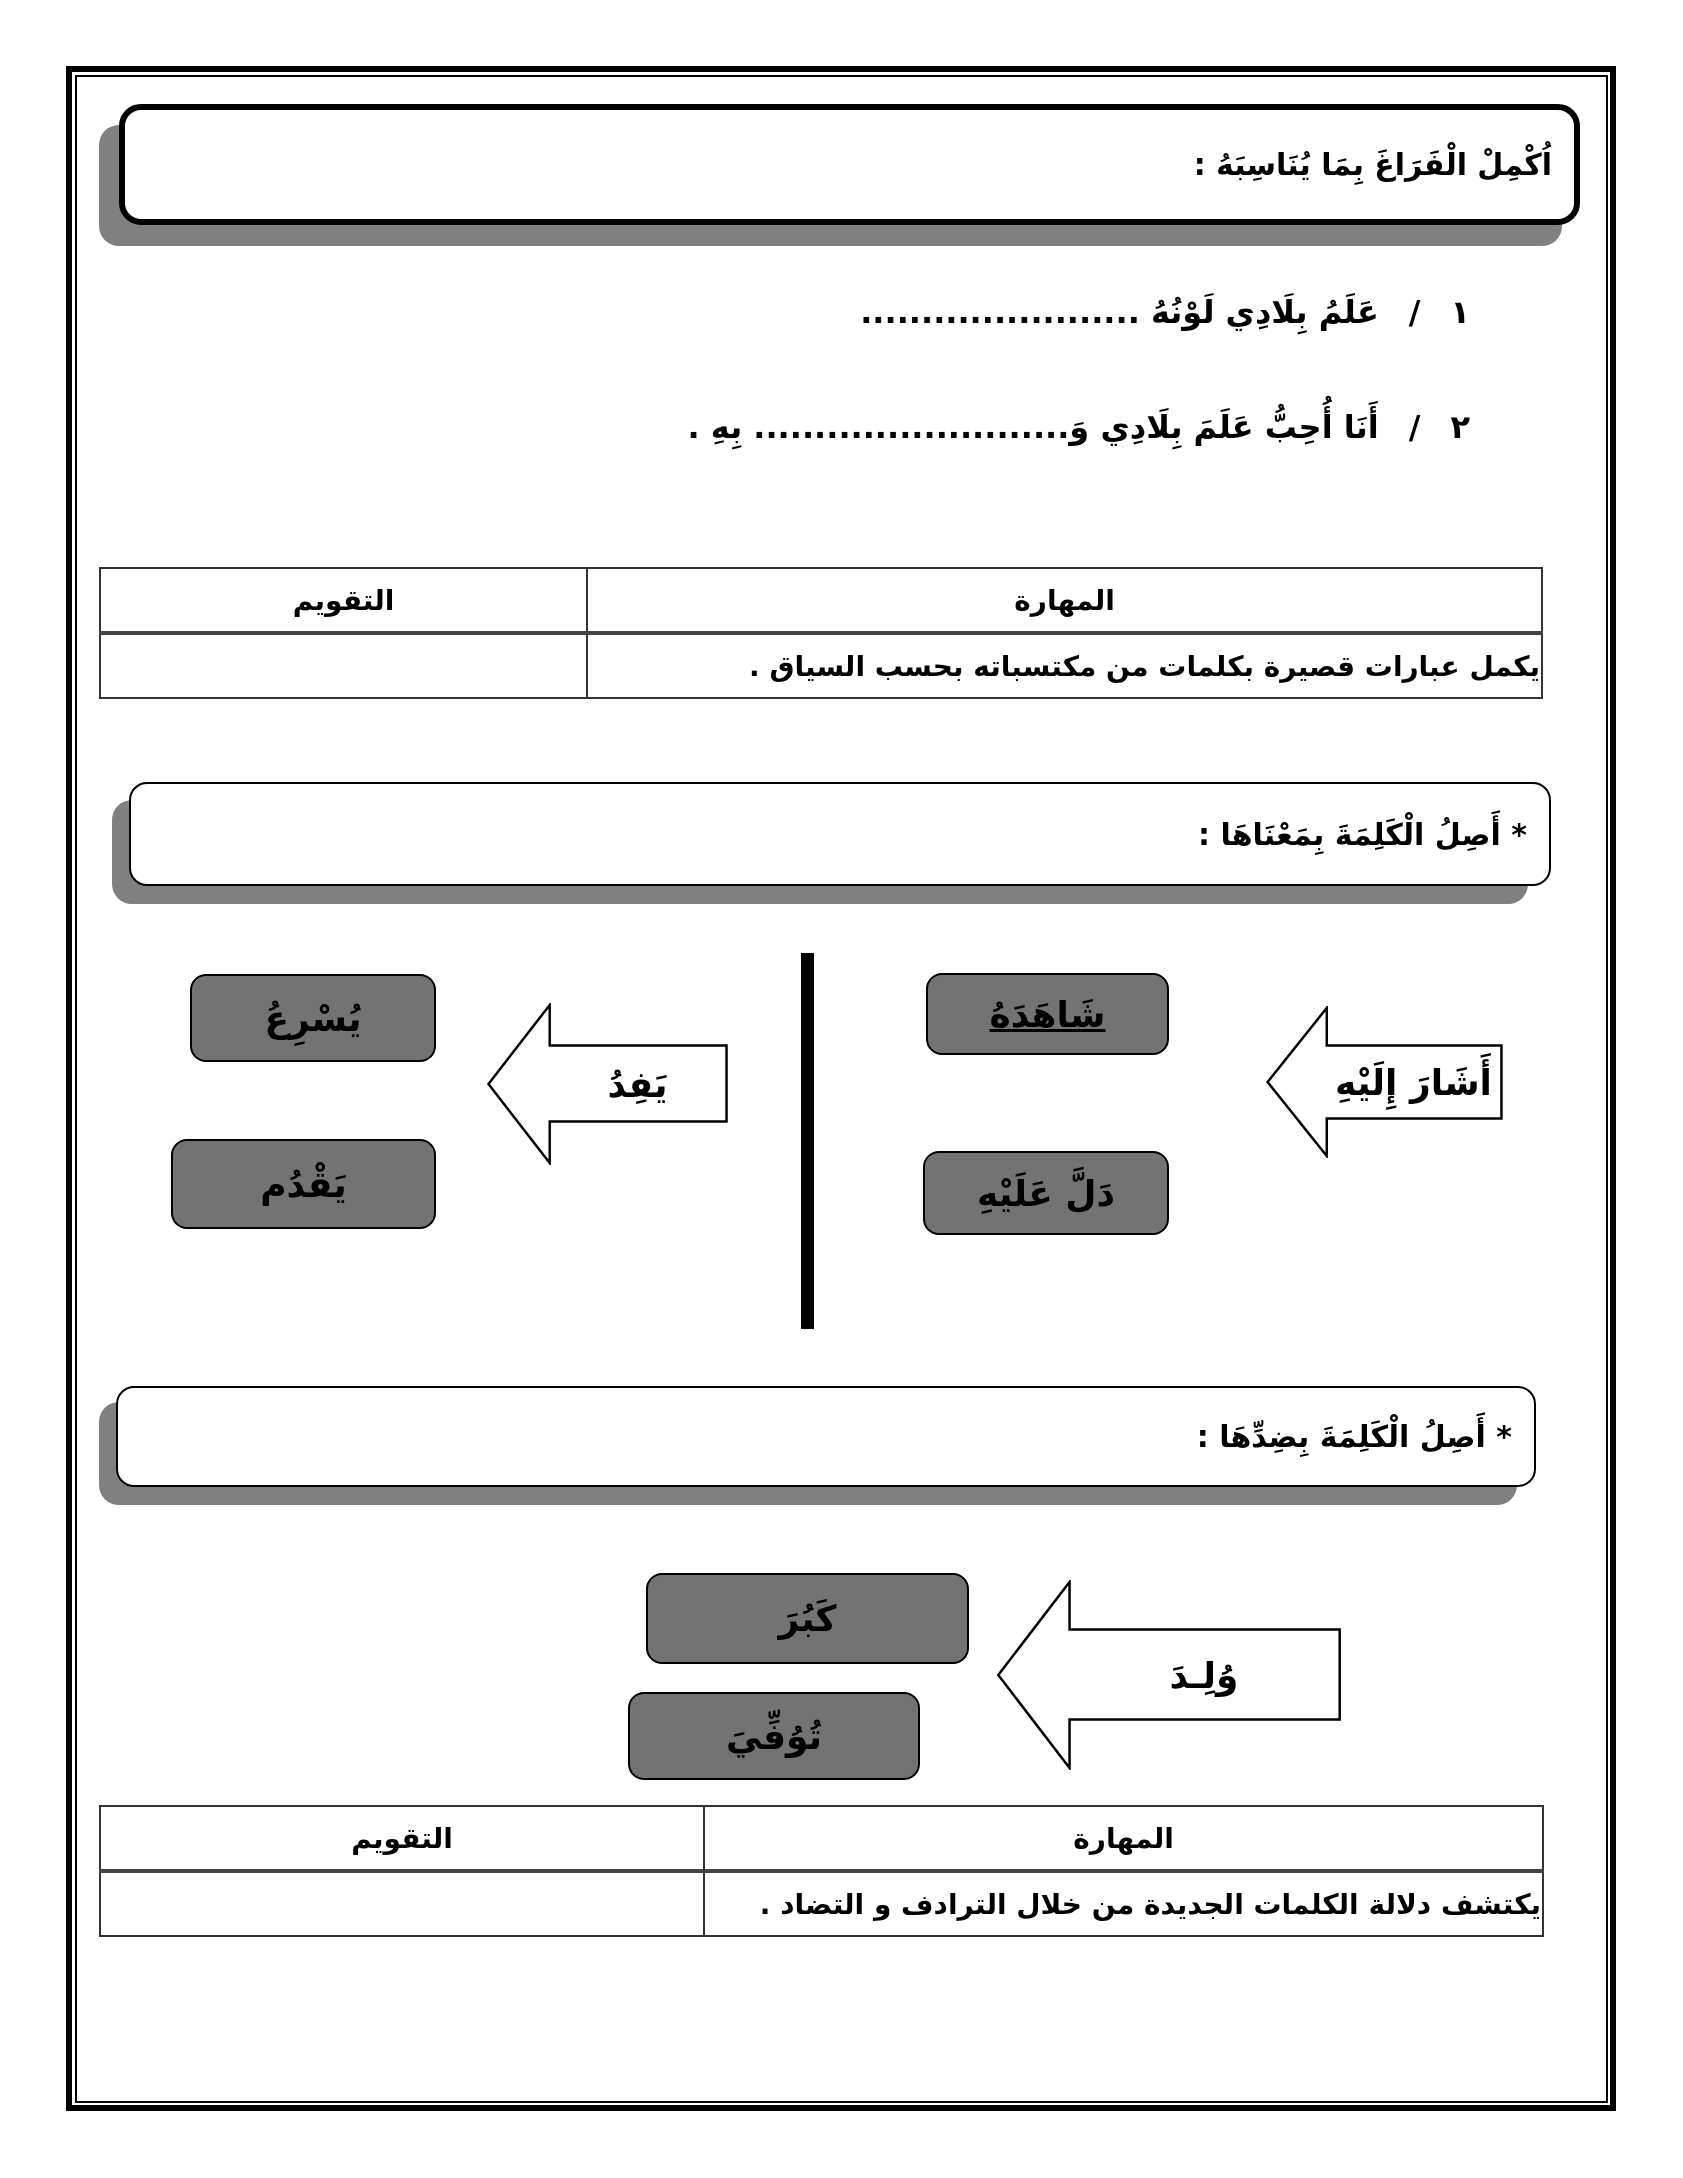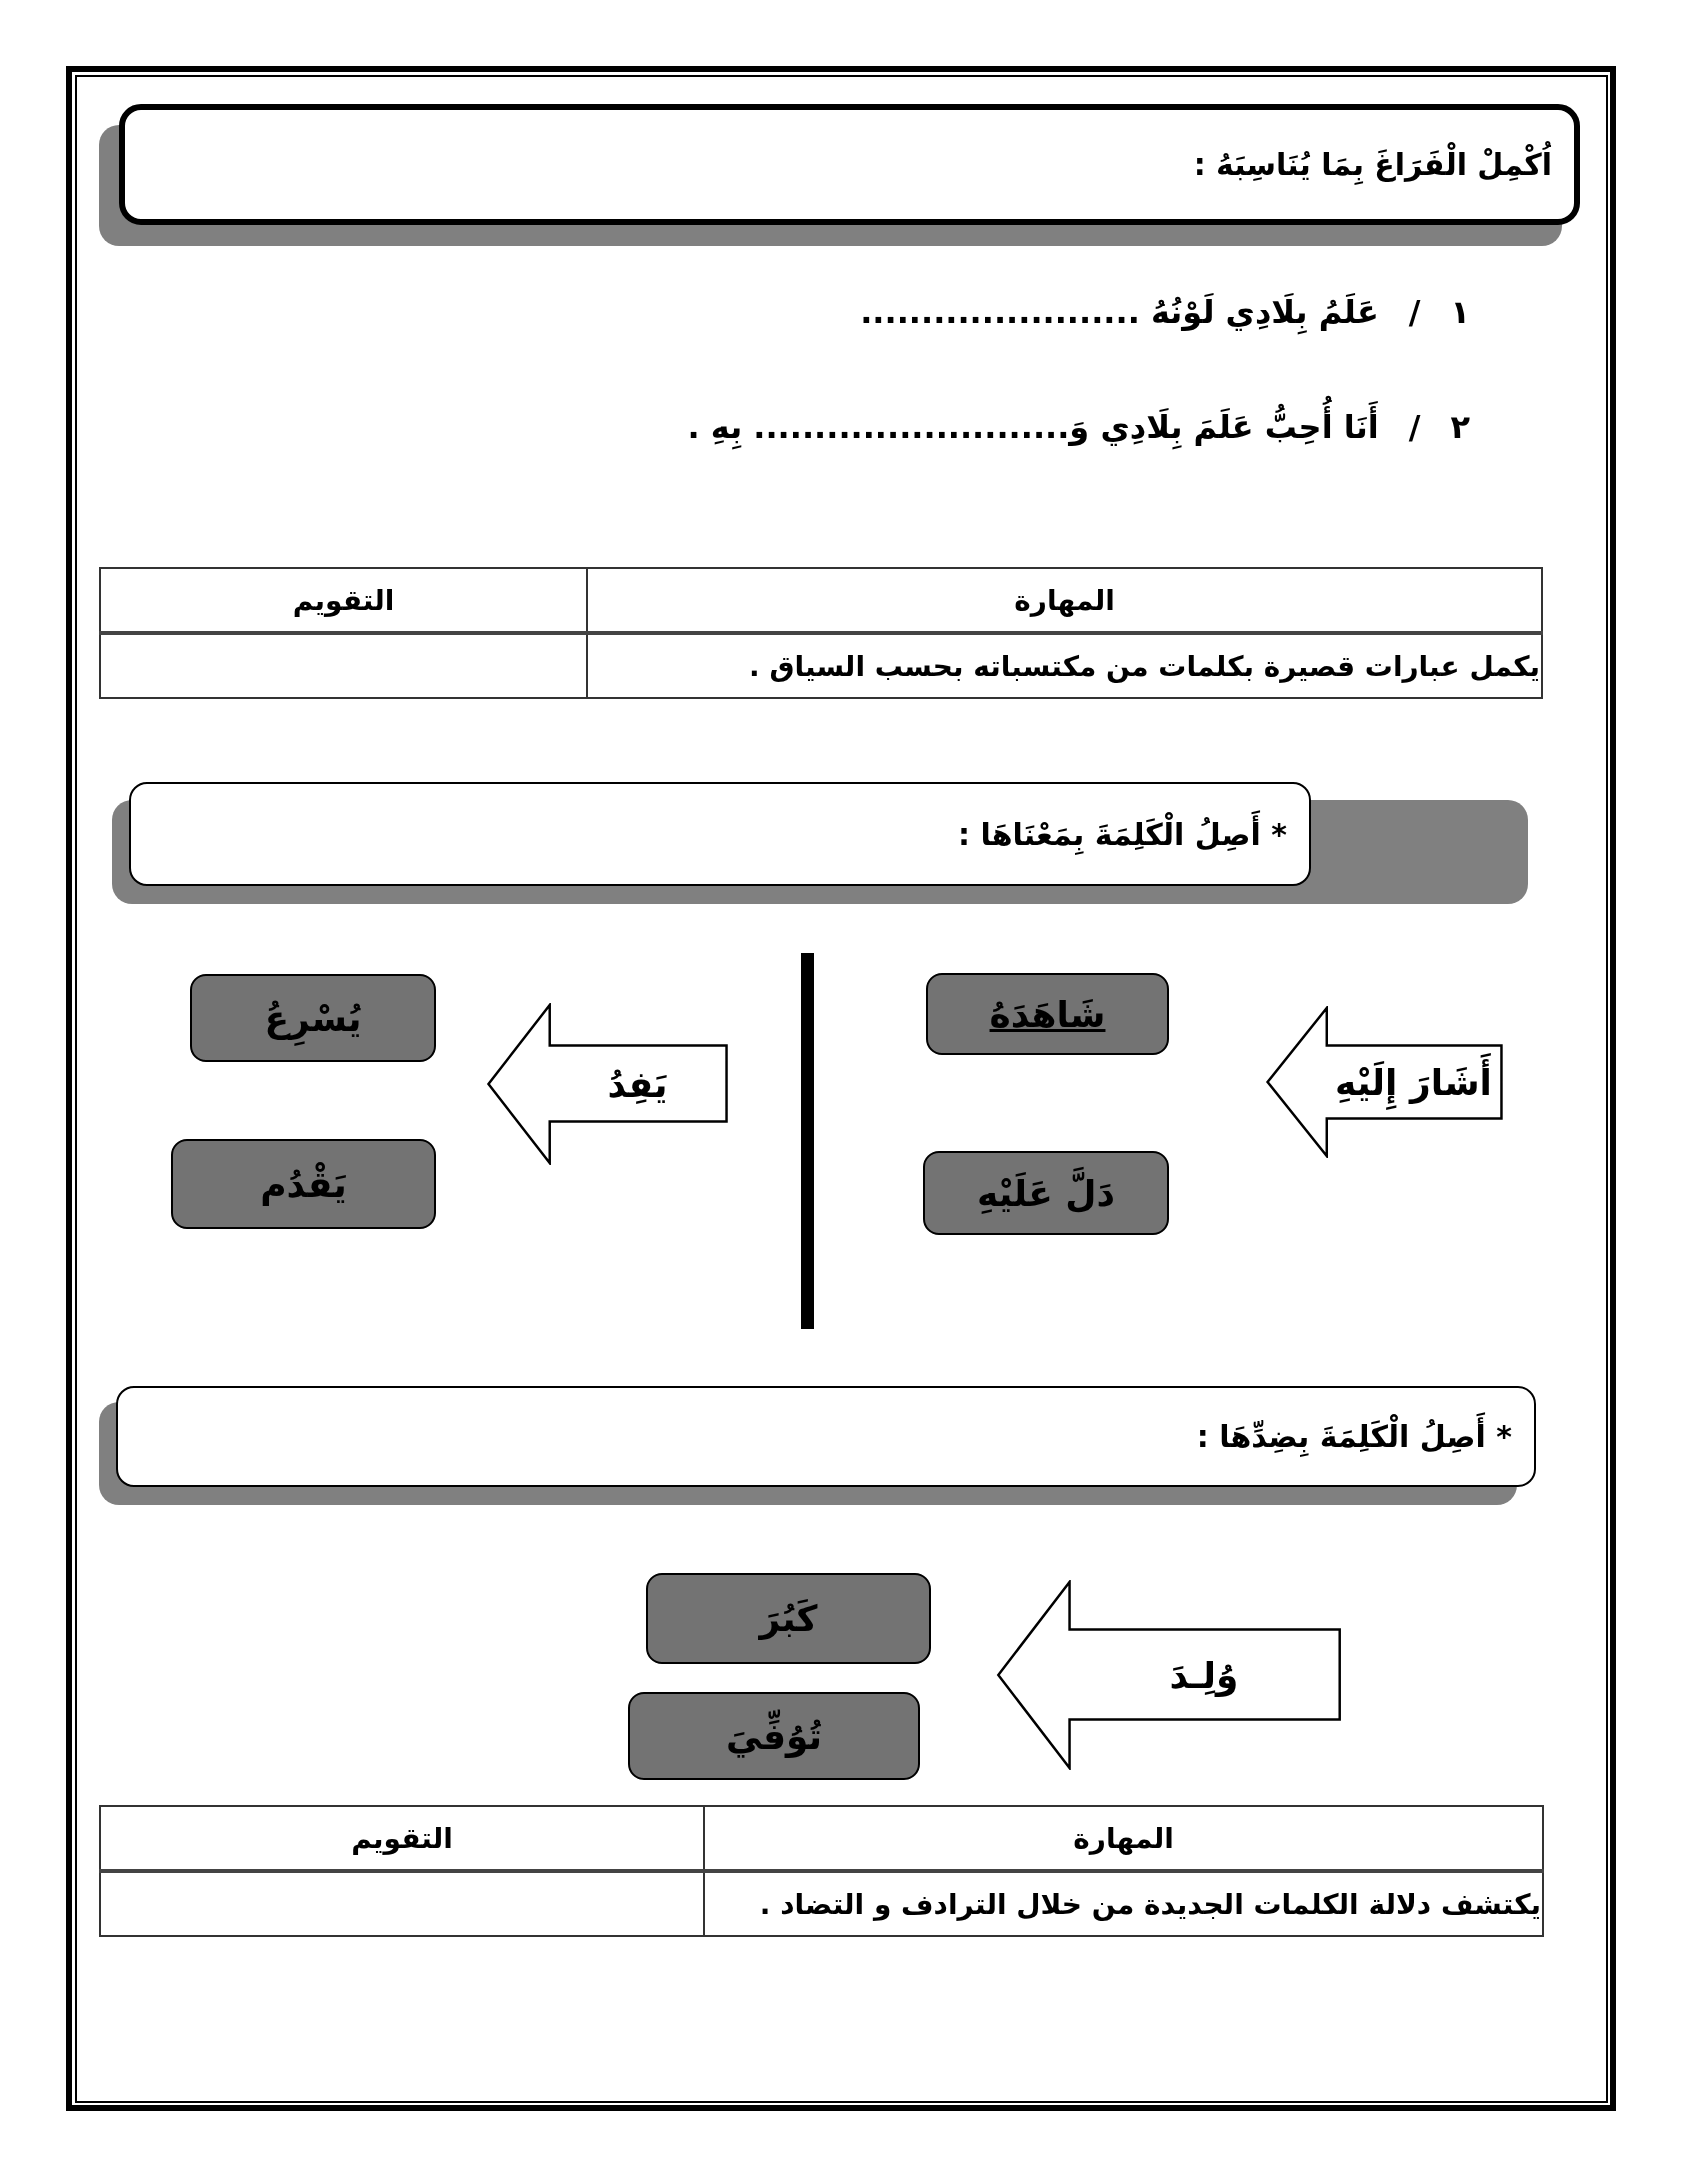--- a/index.html
+++ b/index.html
@@ -76,21 +76,21 @@
     <td>التقويم</td>
   </tr>
   <tr class="body">
     <td>يكمل عبارات قصيرة بكلمات من مكتسباته بحسب السياق .</td>
     <td class="empty"></td>
   </tr>
 </tbody>
   </table>
 
 <div class="abs hdr-shadow" style="left:112px; top:800px; width:1416px; height:104px;"></div>
-<div class="abs hdr" style="left:129px; top:782px; width:1182px; height:104px;">
+<div class="abs hdr" style="left:129px; top:782px; width:1422px; height:104px;">
   <span class="hdr-text">* أَصِلُ الْكَلِمَةَ بِمَعْنَاهَا :</span>
 </div>
 
 <div class="arrow" style="left:1265px; top:1006px; width:240px; height:152px;">
   <svg width="240" height="152" viewBox="0 0 242 154">
     <polygon points="2,77 62,2 62,40 239,40 239,114 62,114 62,152" fill="#fff" stroke="#000" stroke-width="2.5"></polygon>
   </svg>
   <div class="lbl" style="left:61px; top:40px; width:175px; height:73px;">أَشَارَ إِلَيْهِ</div>
 </div>
 <div class="abs wbox" style="left:926px; top:973px; width:243px; height:82px;text-decoration:underline;">شَاهَدَهُ</div>
@@ -111,21 +111,21 @@
 <div class="abs hdr" style="left:116px; top:1386px; width:1420px; height:101px;">
   <span class="hdr-text">* أَصِلُ الْكَلِمَةَ بِضِدِّهَا :</span>
 </div>
 
 <div class="arrow" style="left:996px; top:1580px; width:347px; height:190px;">
   <svg width="347" height="190" viewBox="0 0 350 192">
     <polygon points="2,96 74,2 74,50 347,50 347,141 74,141 74,190" fill="#fff" stroke="#000" stroke-width="2.5"></polygon>
   </svg>
   <div class="lbl" style="left:73px; top:50px; width:270px; height:90px;">وُلِـدَ</div>
 </div>
-<div class="abs wbox" style="left:646px; top:1573px; width:285px; height:91px;">كَبُرَ</div>
+<div class="abs wbox" style="left:646px; top:1573px; width:323px; height:91px;">كَبُرَ</div>
 <div class="abs wbox" style="left:628px; top:1692px; width:292px; height:88px;">تُوُفِّيَ</div>
 
 <table class="skill" style="left:99px; top:1805px; width:1442px;">
   <colgroup>
       <col style="width:839px">
       <col style="width:604px">
     </colgroup>
   <tbody>
       <tr class="head">
     <td>المهارة</td>

